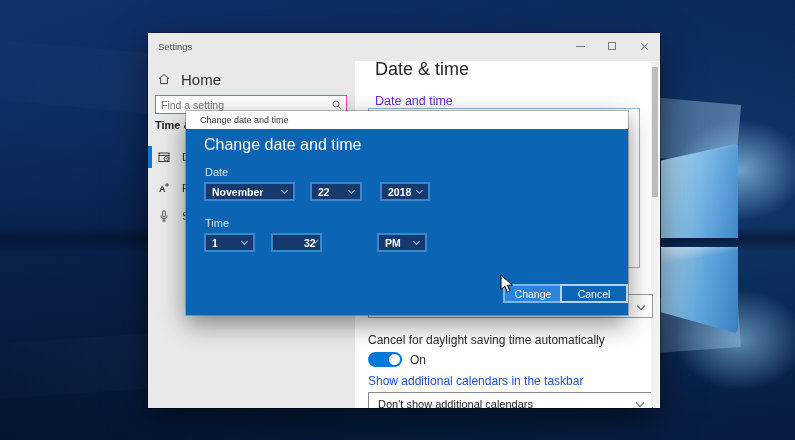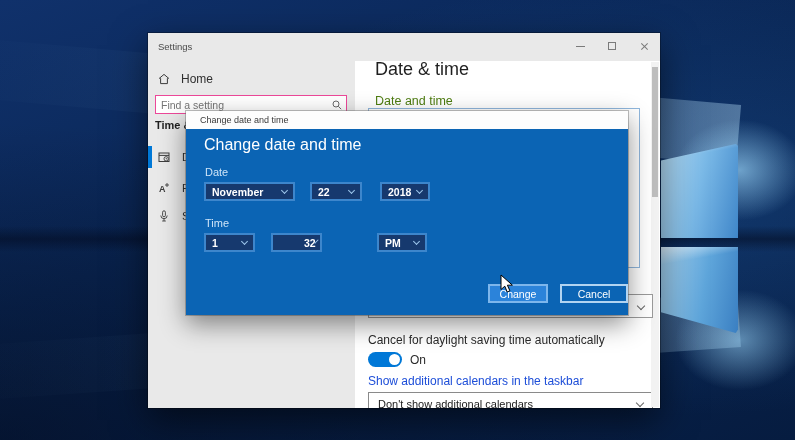--- a/index.html
+++ b/index.html
@@ -42,33 +42,33 @@
   .g-min { width:9px; height:1px; background:#7a7a7a; }
   .g-max { width:8px; height:8px; border:1px solid #7a7a7a; }
   .g-close { position:relative; width:9px; height:9px; }
   .g-close::before, .g-close::after { content:""; position:absolute; left:4px; top:0; width:1px; height:9px; background:#7a7a7a; }
   .g-close::before { transform:rotate(45deg); } .g-close::after { transform:rotate(-45deg); }
 
   .content-bg { position:absolute; left:207px; top:28px; right:0; bottom:0; background:#ffffff; }
 
   
   .home-row { position:absolute; left:10px; top:37px; height:18px; display:flex; align-items:center; gap:11px; }
-  .home-row span.lbl { font-size:12px; color:#2f2f2f;text-align:right; }
+  .home-row span.lbl { font-size:15px; color:#2f2f2f;text-align:right; }
   .search-box { position:absolute; left:7px; top:62px; width:192px; height:19px; background:#fff; border:1px solid #ec4899; }
   .search-box input { position:absolute; left:5px; top:0; width:165px; height:17px; border:none; outline:none; font-size:10.5px; color:#555; background:transparent; font-family:"Liberation Sans", sans-serif; }
   .search-box .mag { position:absolute; right:4px; top:4px; }
   .side-header { position:absolute; left:7px; top:86px; font-size:11px; font-weight:bold; color:#1f1f1f; }
   .nav-row { position:absolute; left:0; width:207px; height:26px; display:flex; align-items:center; gap:12px; padding-left:10px; }
   .nav-row .lbl { font-size:11px; color:#2f2f2f; white-space:nowrap; }
   .row-datetime { top:111px; } .row-region { top:142px; } .row-speech { top:170px; }
   .accent-bar { position:absolute; left:0; top:113px; width:4px; height:22px; background:#0078d7; }
 
   
   .page-title { position:absolute; left:227px; top:26px; font-size:18px; color:#1f1f1f; }
-  .section-label { position:absolute; left:227px; top:61px; font-size:12.5px; color:#4d7c0f; }
+  .section-label { position:absolute; left:227px; top:61px; font-size:12.5px; color:#6d28d9; }
   .combo-open { position:absolute; left:220px; top:75px; width:272px; height:160px; background:#fff; border:1px solid #90b7dd; z-index:1; }
   .combo-tz { position:absolute; left:220px; top:261px; width:285px; height:24px; background:#fff; border:1px solid #9a9a9a; z-index:1; }
   .combo-tz .chev { position:absolute; right:8px; top:8px; }
   .daylight-label { position:absolute; left:220px; top:300px; font-size:12px; color:#2b2b2b; }
   .toggle { position:absolute; left:220px; top:319px; width:34px; height:15px; border-radius:8px; background:#0078d7; }
   .toggle .knob { position:absolute; right:2px; top:2px; width:11px; height:11px; border-radius:50%; background:#fff; }
   .toggle-state { position:absolute; left:262px; top:320px; font-size:12px; color:#2b2b2b; }
   .calendars-label { position:absolute; left:220px; top:341px; font-size:12px; color:#1d4ed8; }
   .combo-cal { position:absolute; left:220px; top:359px; width:285px; height:24px; background:#fff; border:1px solid #8a8a8a; }
   .combo-cal .val { position:absolute; left:9px; top:5px; font-size:11px; color:#222; }
@@ -91,21 +91,21 @@
     display:flex; align-items:center; justify-content:space-between; padding:0 6px; font-size:10.5px; font-weight:bold; }
   .bsel .chev { border-color:#9cc6ec; width:5px; height:5px; margin-top:-3px; }
   .sel-month { left:18px;  top:53px;  width:91px; }
   .sel-day   { left:124px; top:53px;  width:52px; }
   .sel-year  { left:194px; top:53px;  width:50px; }
   .sel-hour  { left:18px;  top:104px; width:51px; }
   .sel-min   { left:85px;  top:104px; width:51px;padding-left:31px; }
   .sel-ampm  { left:152px; top:104px; width:50px;margin-left:39px; }
   .btn { position:absolute; top:155px; height:19px; display:flex; align-items:center; justify-content:center;
     color:#fff; font-size:10.5px; }
-  .btn-change { left:302px; width:60px; background:#2b83da; border:2px solid #7db6ec; }
+  .btn-change { left:317px; width:60px; background:#2b83da; border:2px solid #7db6ec; }
   .btn-cancel { left:374px; width:68px; background:#0b64b4; border:2px solid #b2d4f1; }
 
   .cursor { position:absolute; left:500px; top:274px; z-index:9; pointer-events:none; }
 
   .ico { display:inline-block; }
 </style>
 </head>
 <body>
 
 <div class="stage">

